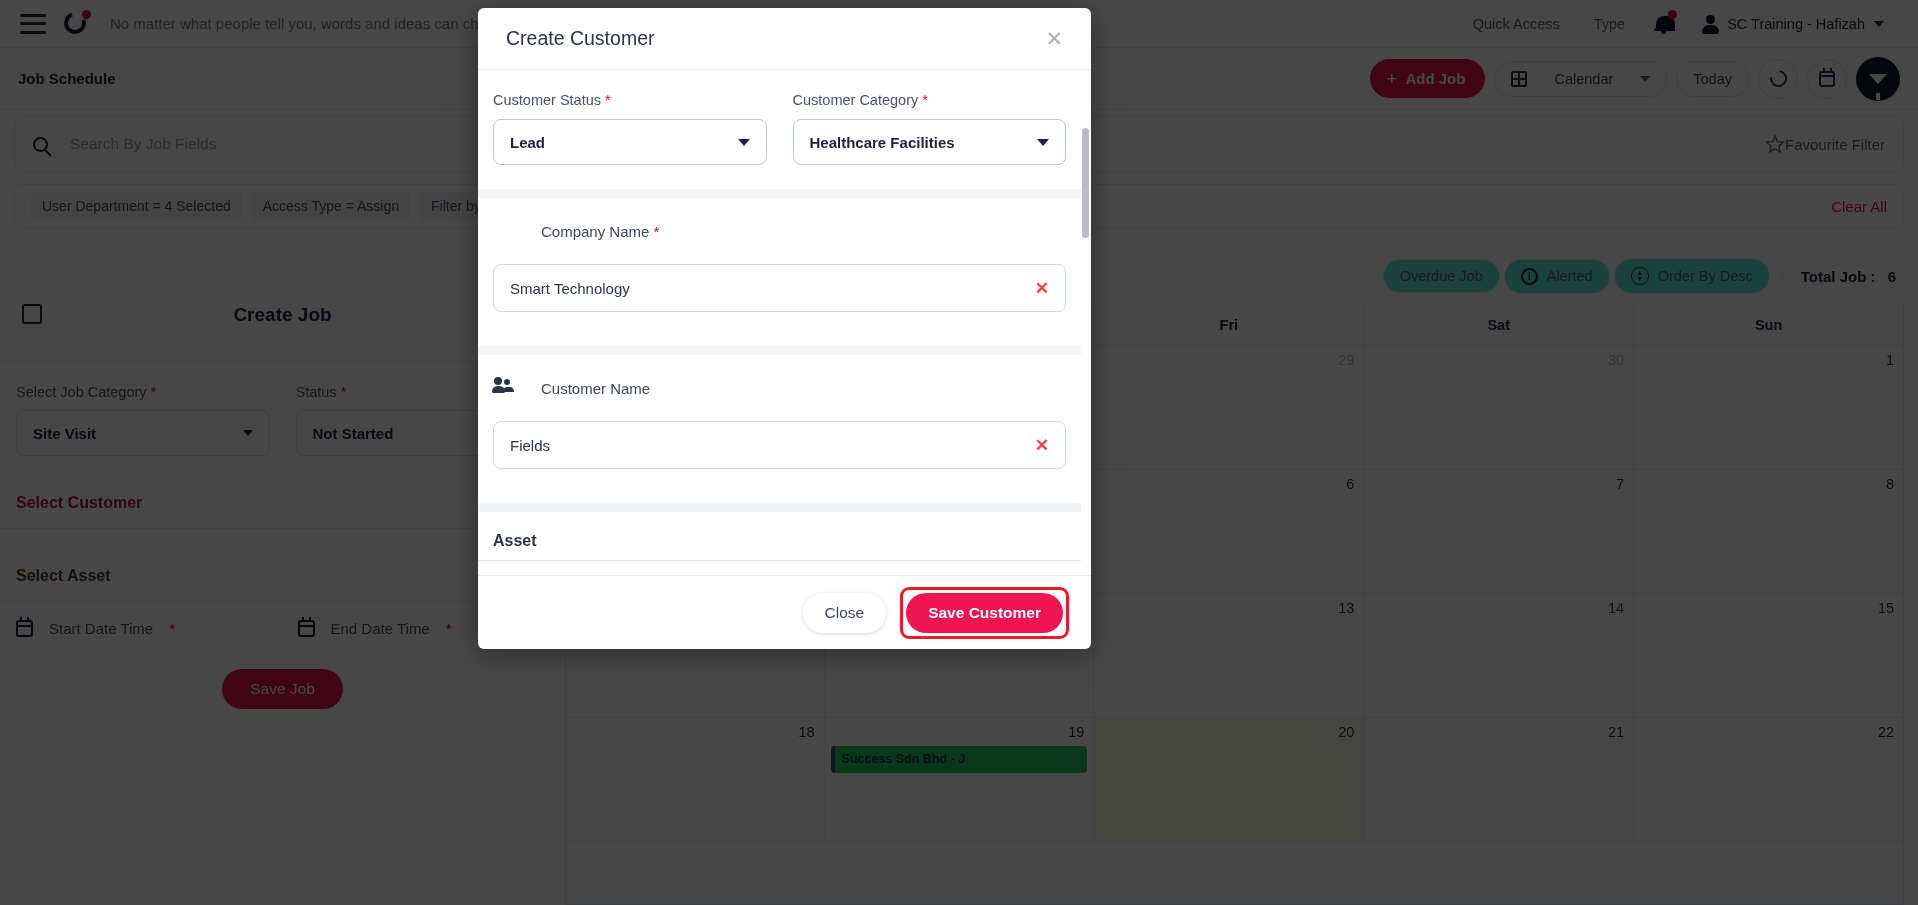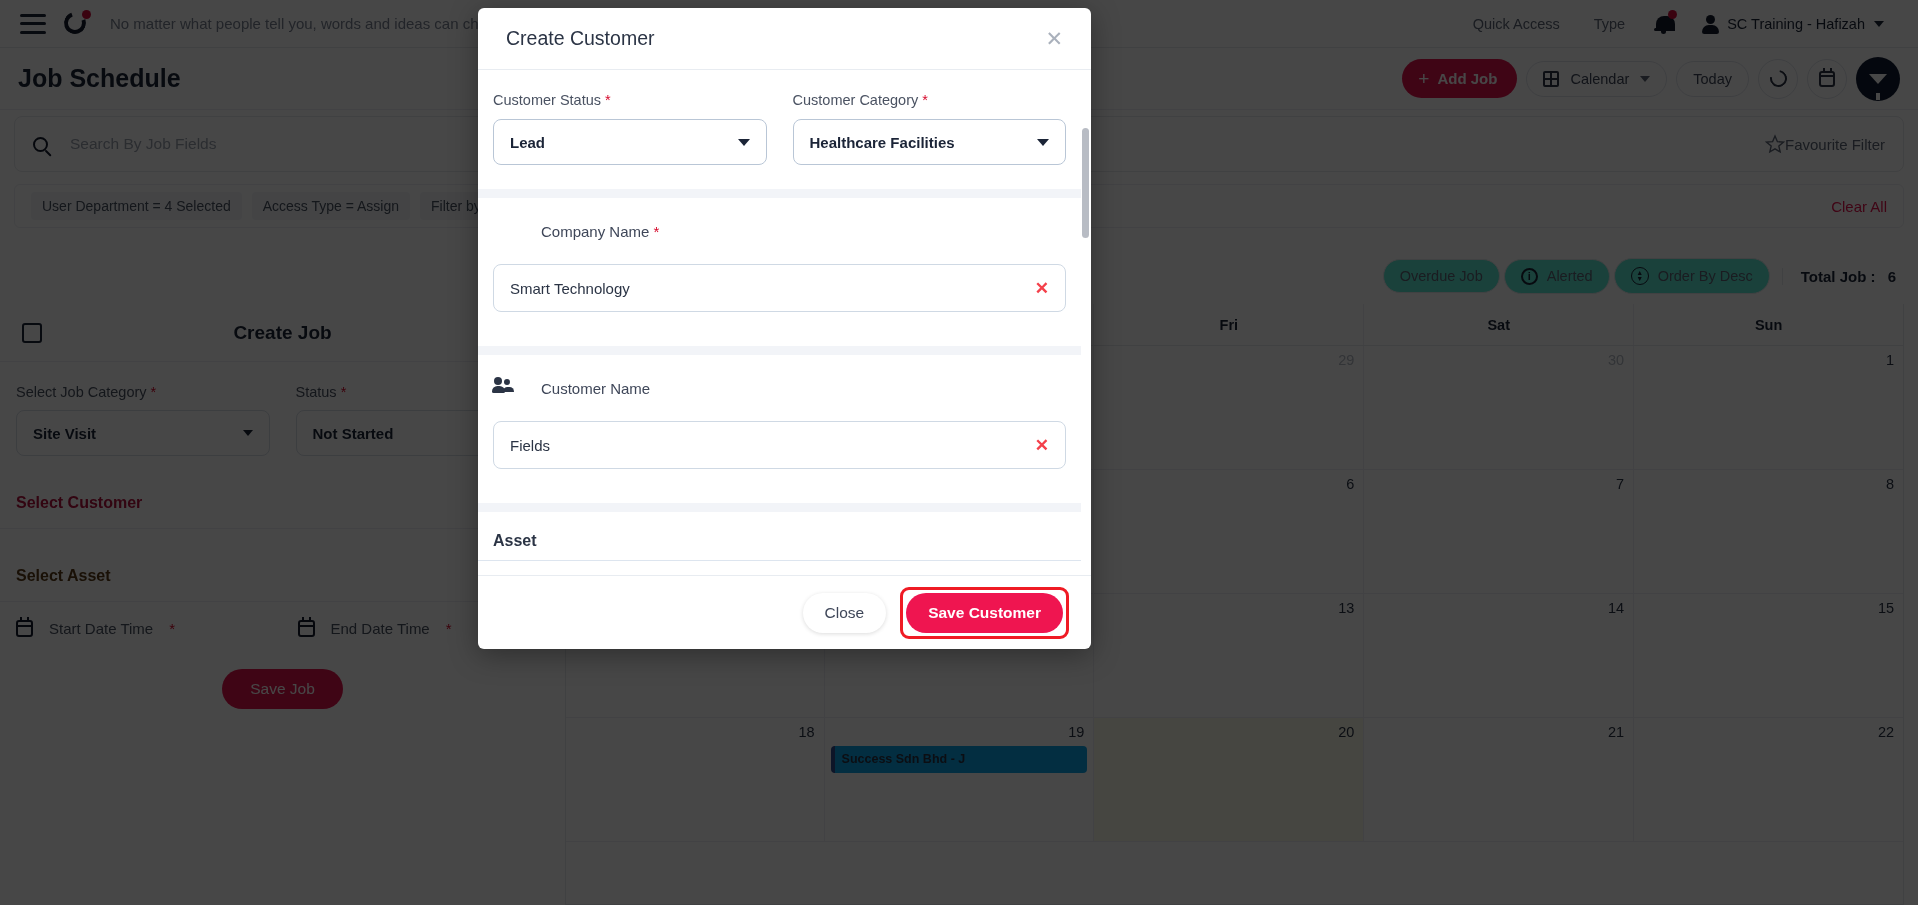--- a/index.html
+++ b/index.html
@@ -63,32 +63,32 @@
   .avatar-glyph:after { content:""; position:absolute; left:0px; top:10px; width:17px; height:9px;
      border-radius: 9px 9px 3px 3px; background:#141c2e; }
   .chev { width:0;height:0;border-left:5px solid transparent;border-right:5px solid transparent;
           border-top:6px solid #1b2437; }
 
   .page-head {
     position: absolute; top: 48px; left: 0; right: 0; height: 62px;
     display: flex; align-items: center; padding: 0 18px;
     background: #fff; border-bottom: 1px solid #eceef2;
   }
-  .page-title { font-size: 25px; font-weight: 700; color: #1b2437; }
+  .page-title { font-size: 15px; font-weight: 700; color: #1b2437; }
   .head-tools { margin-left: auto; display: flex; align-items: center; gap: 9px; }
   .btn-add {
     background: #e3134d; color: #fff; border: none; border-radius: 22px;
     padding: 10px 20px 10px 16px; font-size: 15px; font-weight: 600;
     display: flex; align-items: center; gap: 8px; cursor: pointer;
   }
   .plus { font-size: 19px; line-height: 1; font-weight: 400; }
   .btn-outline {
     border: 1px solid #dfe3ea; background: #fff; border-radius: 22px;
     padding: 9px 16px; font-size: 14.5px; color: #3f4759; cursor: pointer;
-    display: flex; align-items: center; gap: 11px;
+    display: flex; align-items: center; gap: 27px;
   }
   .icon-sq-btn {
     width: 40px; height: 40px; border-radius: 50%; border: 1px solid #dfe3ea;
     background: #fff; display: flex; align-items: center; justify-content: center;
     cursor: pointer;
   }
   .grid-ico { width:16px;height:16px;border:2px solid #2b3445;border-radius:2px;position:relative; }
   .grid-ico:before{content:"";position:absolute;left:5px;top:-2px;width:2px;height:16px;background:#2b3445;}
   .grid-ico:after{content:"";position:absolute;top:5px;left:-2px;height:2px;width:16px;background:#2b3445;}
   .caret-sm { width:0;height:0;border-left:5px solid transparent;border-right:5px solid transparent;
@@ -160,31 +160,31 @@
      font-size: 14.5px; font-weight: 700; color: #1b2437; border-left: 1px solid #eceef2; }
   .cal-head div:first-child { border-left: none; }
   .cal-row { display: flex; height: 124px; border-bottom: 1px solid #eceef2; }
   .cal-cell { flex: 1; border-left: 1px solid #eceef2; padding: 6px 9px;
      font-size: 14.5px; color: #2a3446; text-align: right; position: relative; }
   .cal-cell:first-child { border-left: none; }
   .cal-cell.muted { color: #b4bac4; }
   .cal-cell.today { background: #fbfbe8; }
   .event {
     position: absolute; left: 6px; right: 6px; top: 28px;
-    background: #0ea5e9; border-left: 4px solid #2f4b8f; border-radius: 4px;
+    background: #22c55e; border-left: 4px solid #2f4b8f; border-radius: 4px;
     padding: 5px 7px; text-align: left; font-size: 12.5px; color: #2a3446; line-height: 1.35;
   }
   .event .ev-title { font-weight: 700; white-space: nowrap; overflow: hidden; }
 
   
   .jobpanel {
     position: absolute; top: 304px; left: 0; width: 566px; bottom: 0;
     background: #fff; border-right: 1px solid #e6e8ec; z-index: 3;
   }
-  .jp-head { height: 58px; display: flex; align-items: center; padding: 0 22px;
+  .jp-head { height: 58px; display: flex; padding: 0 22px;
      border-bottom: 1px solid #eceef2; position: relative; }
   .jp-expand { width: 20px; height: 20px; border: 2px solid #1b2437; border-radius: 3px; }
   .jp-title { position: absolute; left: 0; right: 0; text-align: center;
      font-size: 19px; font-weight: 700; color: #1b2437; pointer-events: none; }
   .jp-row { display: flex; padding: 22px 16px 0 16px; gap: 26px; }
   .jp-field { flex: 1; }
   .jp-label { font-size: 14.5px; color: #4a5262; margin-bottom: 10px; }
   .req { color: #d6092b; }
   .jp-select {
     height: 46px; border: 1px solid #d7dde6; border-radius: 8px;

